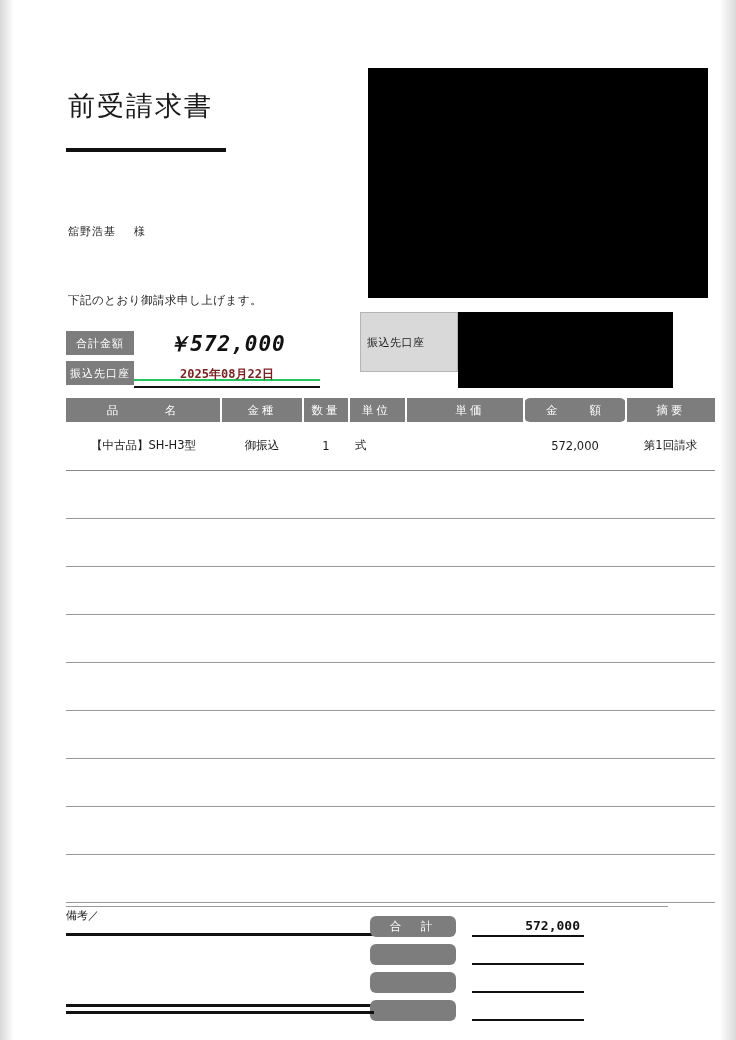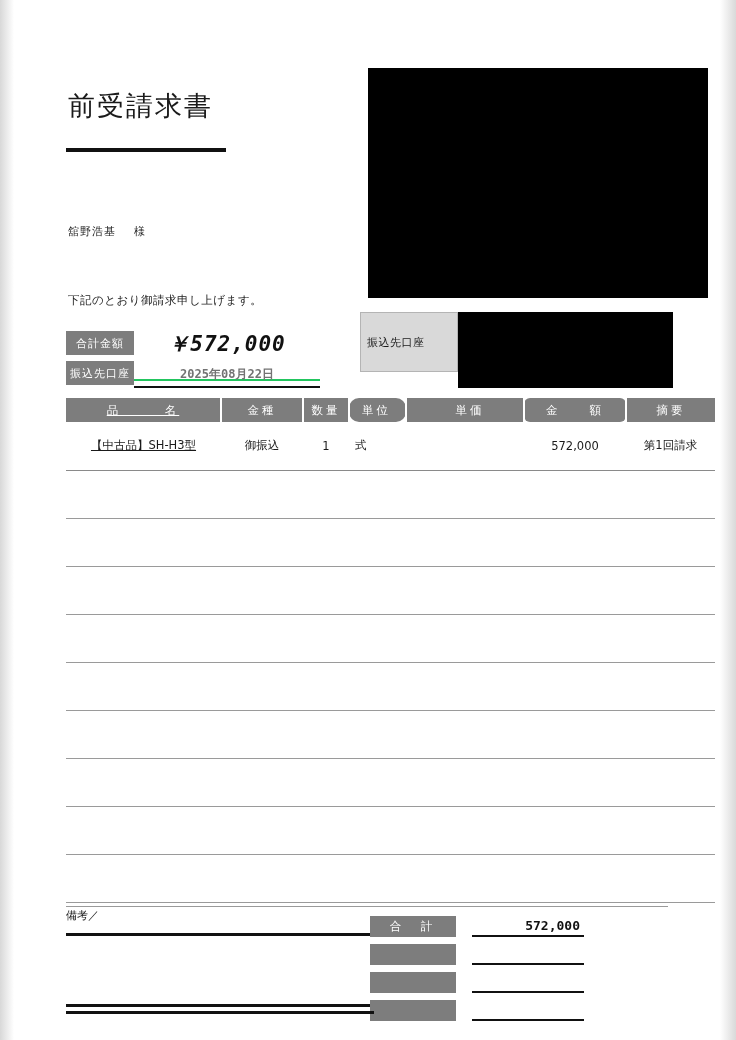--- a/index.html
+++ b/index.html
@@ -134,21 +134,21 @@
     letter-spacing: 1px;
     color: #111111;
     border-bottom: 2px solid #22c55e;
     padding-bottom: 21px;
     font-style: italic;
   }
   .sum-value.due {
     top: 366px;
     font-size: 12px;
     font-weight: bold;
-    color: #737373;
+    color: #7f1d1d;
     border-bottom: 2px solid #111111;
     padding-bottom: 3px;
   }
 
   
   .bank-box {
     position: absolute;
     left: 320px;
     top: 312px;
     width: 98px;
@@ -191,24 +191,24 @@
     height: 48px;
     font-size: 11.5px;
     color: #1a1a1a;
     font-family: "DejaVu Sans", sans-serif;
     border-bottom: 1px solid #8a8a8a;
     padding: 0 6px;
     box-sizing: border-box;
     vertical-align: middle;
   }
   .items tr.spacer td { border-bottom: 1px solid #9a9a9a; }
-  .c-name  { width: 152px; text-align: center; text-decoration: underline; }
+  .c-name  { width: 152px; text-align: center; }
   .c-kind  { width: 78px;  text-align: center; }
   .c-qty   { width: 42px;  text-align: center; }
-  .c-unit  { width: 42px;  text-align: left; padding-left: 12px; border-radius: 10px; }
+  .c-unit  { width: 42px;  text-align: left; padding-left: 12px; }
   .c-price { width: 104px; text-align: center; padding-left: 11px; }
   .c-amt   { width: 98px;  text-align: center; border-radius: 6px; }
   .c-note  { width: 86px;  text-align: center; }
 
   
   .items td { position: relative; }
 
   
   .remarks {
     position: absolute;
@@ -247,20 +247,21 @@
     width: 86px;
     height: 21px;
     background: #7d7d7d;
     color: #ffffff;
     font-size: 11.5px;
     font-family: "DejaVu Sans", sans-serif;
     display: flex;
     align-items: center;
     justify-content: center;
     letter-spacing: 4px;
+    border-radius: 6px;
   }
   .totals .tval {
     width: 112px;
     margin-left: 16px;
     font-family: "DejaVu Sans Mono", monospace;
     font-size: 13px;
     font-weight: bold;
     color: #111;
     text-align: right;
     padding-right: 4px;

